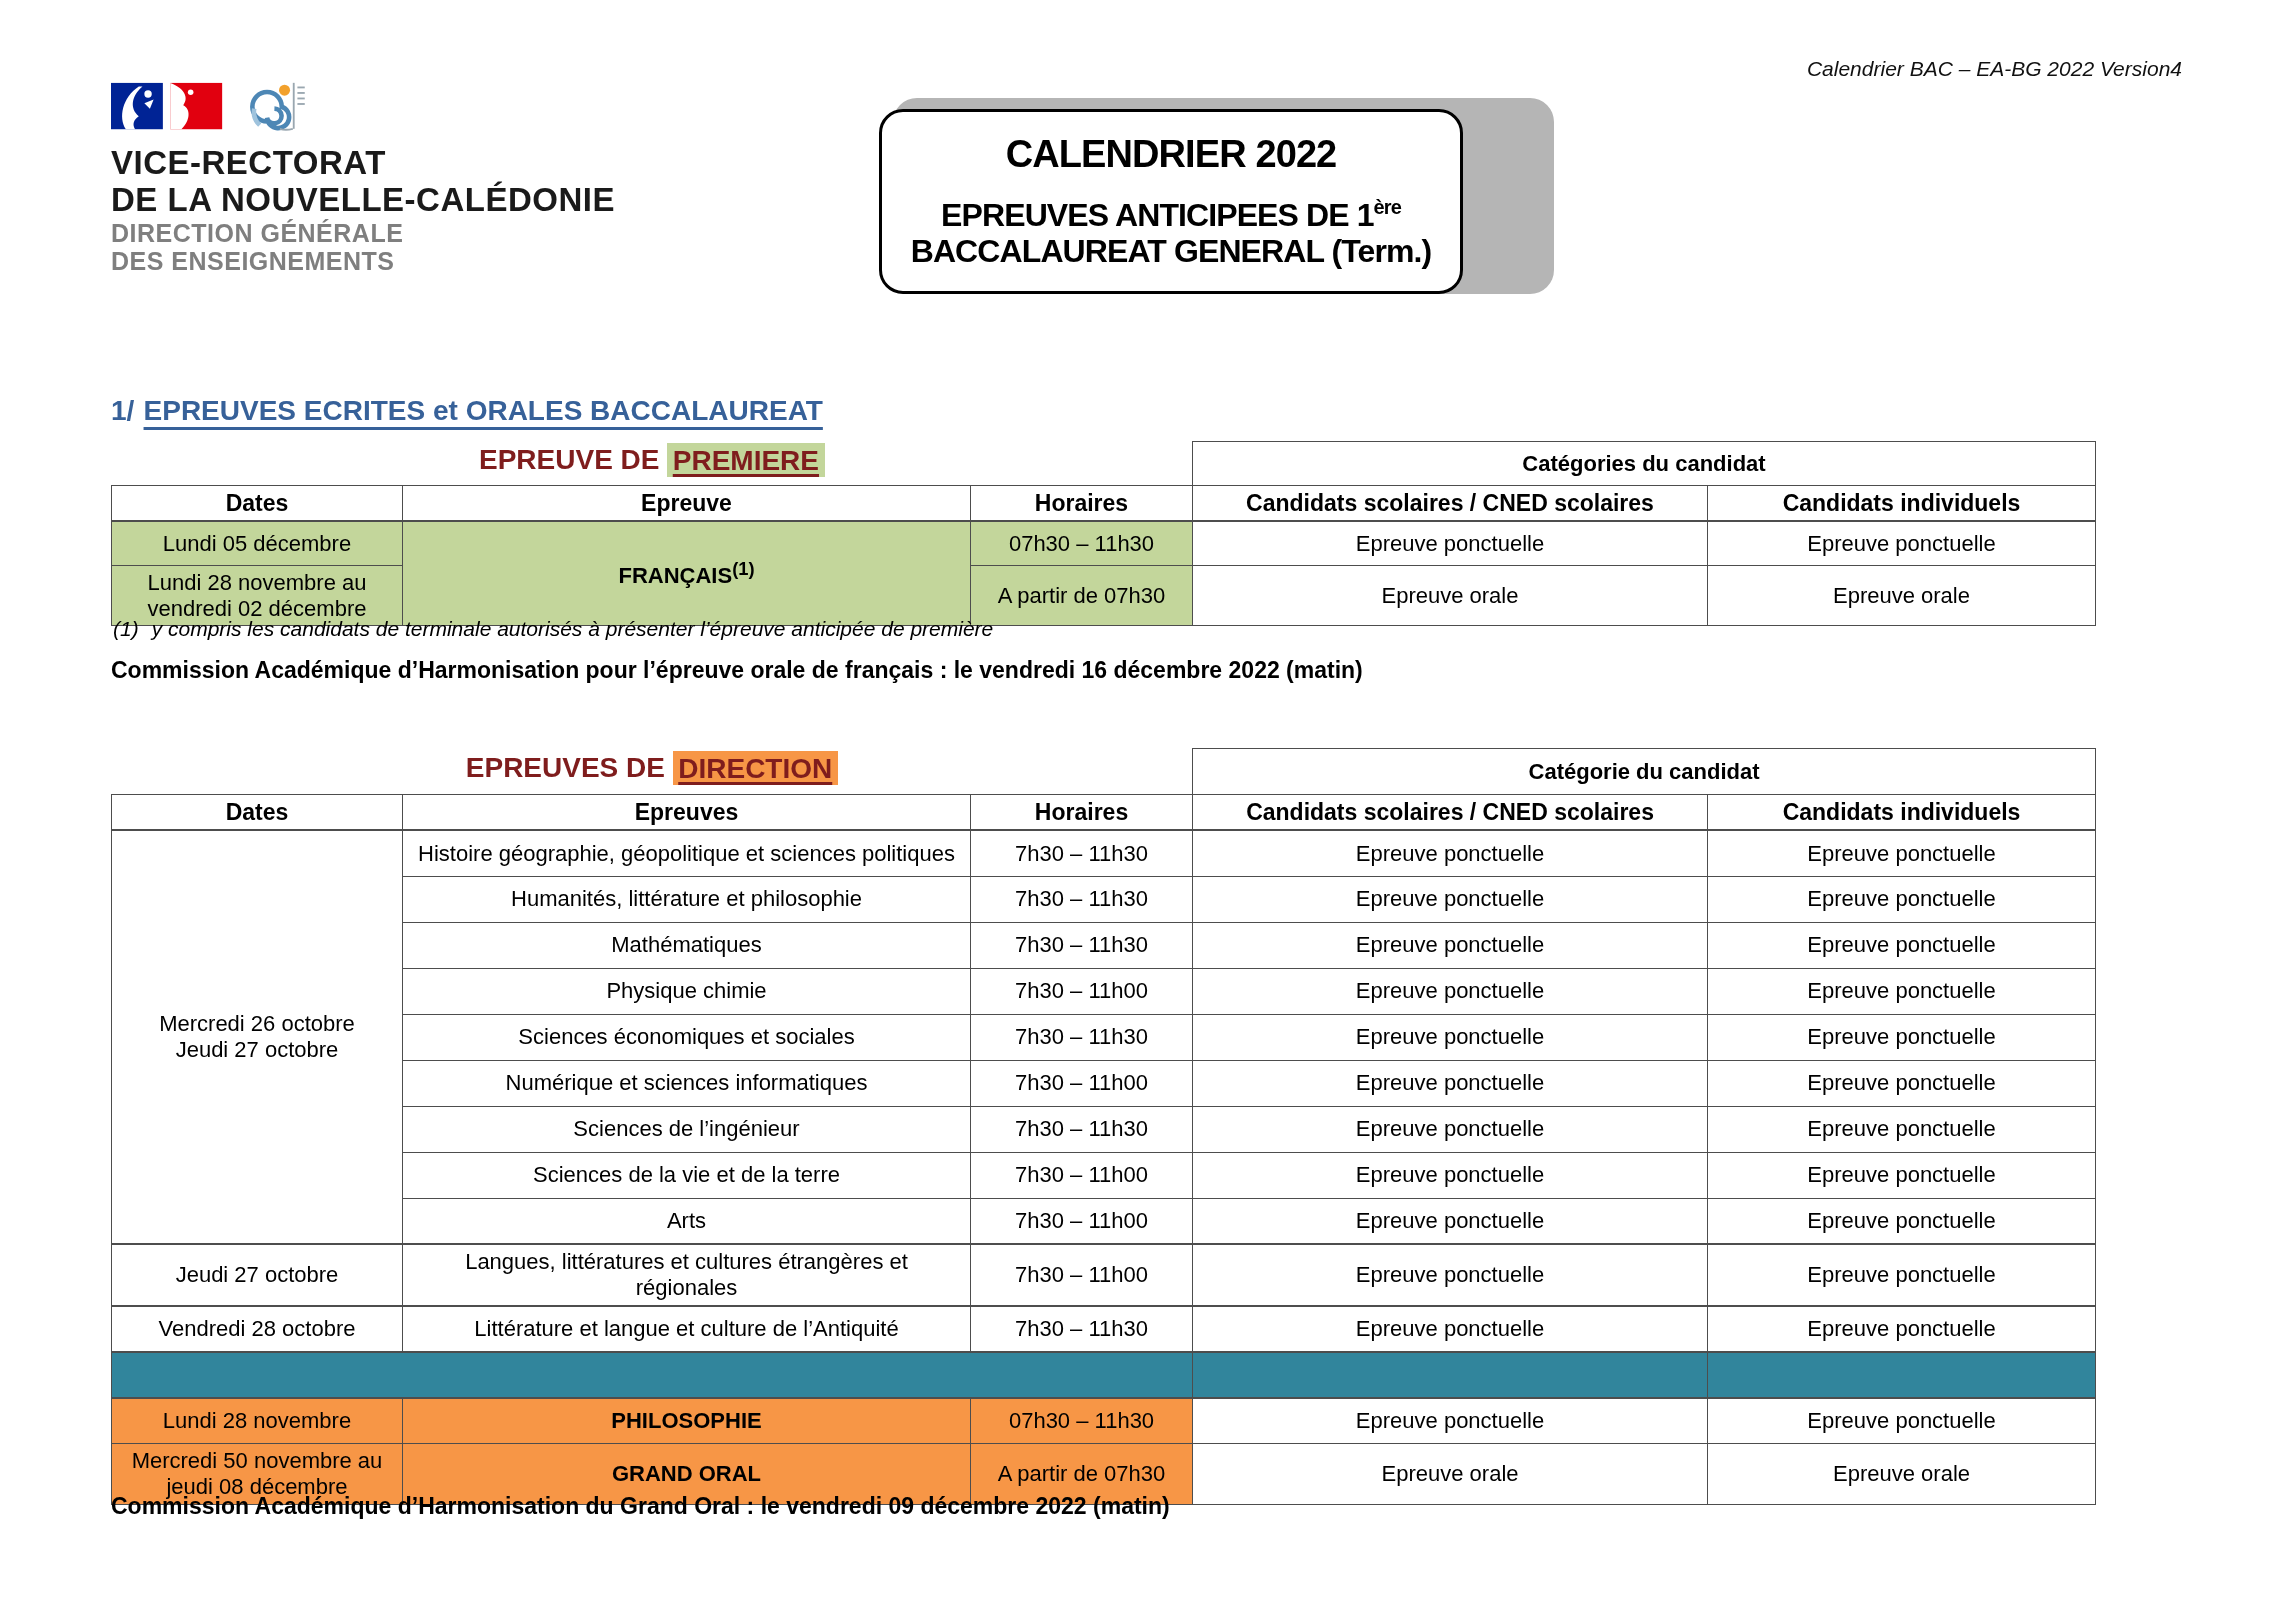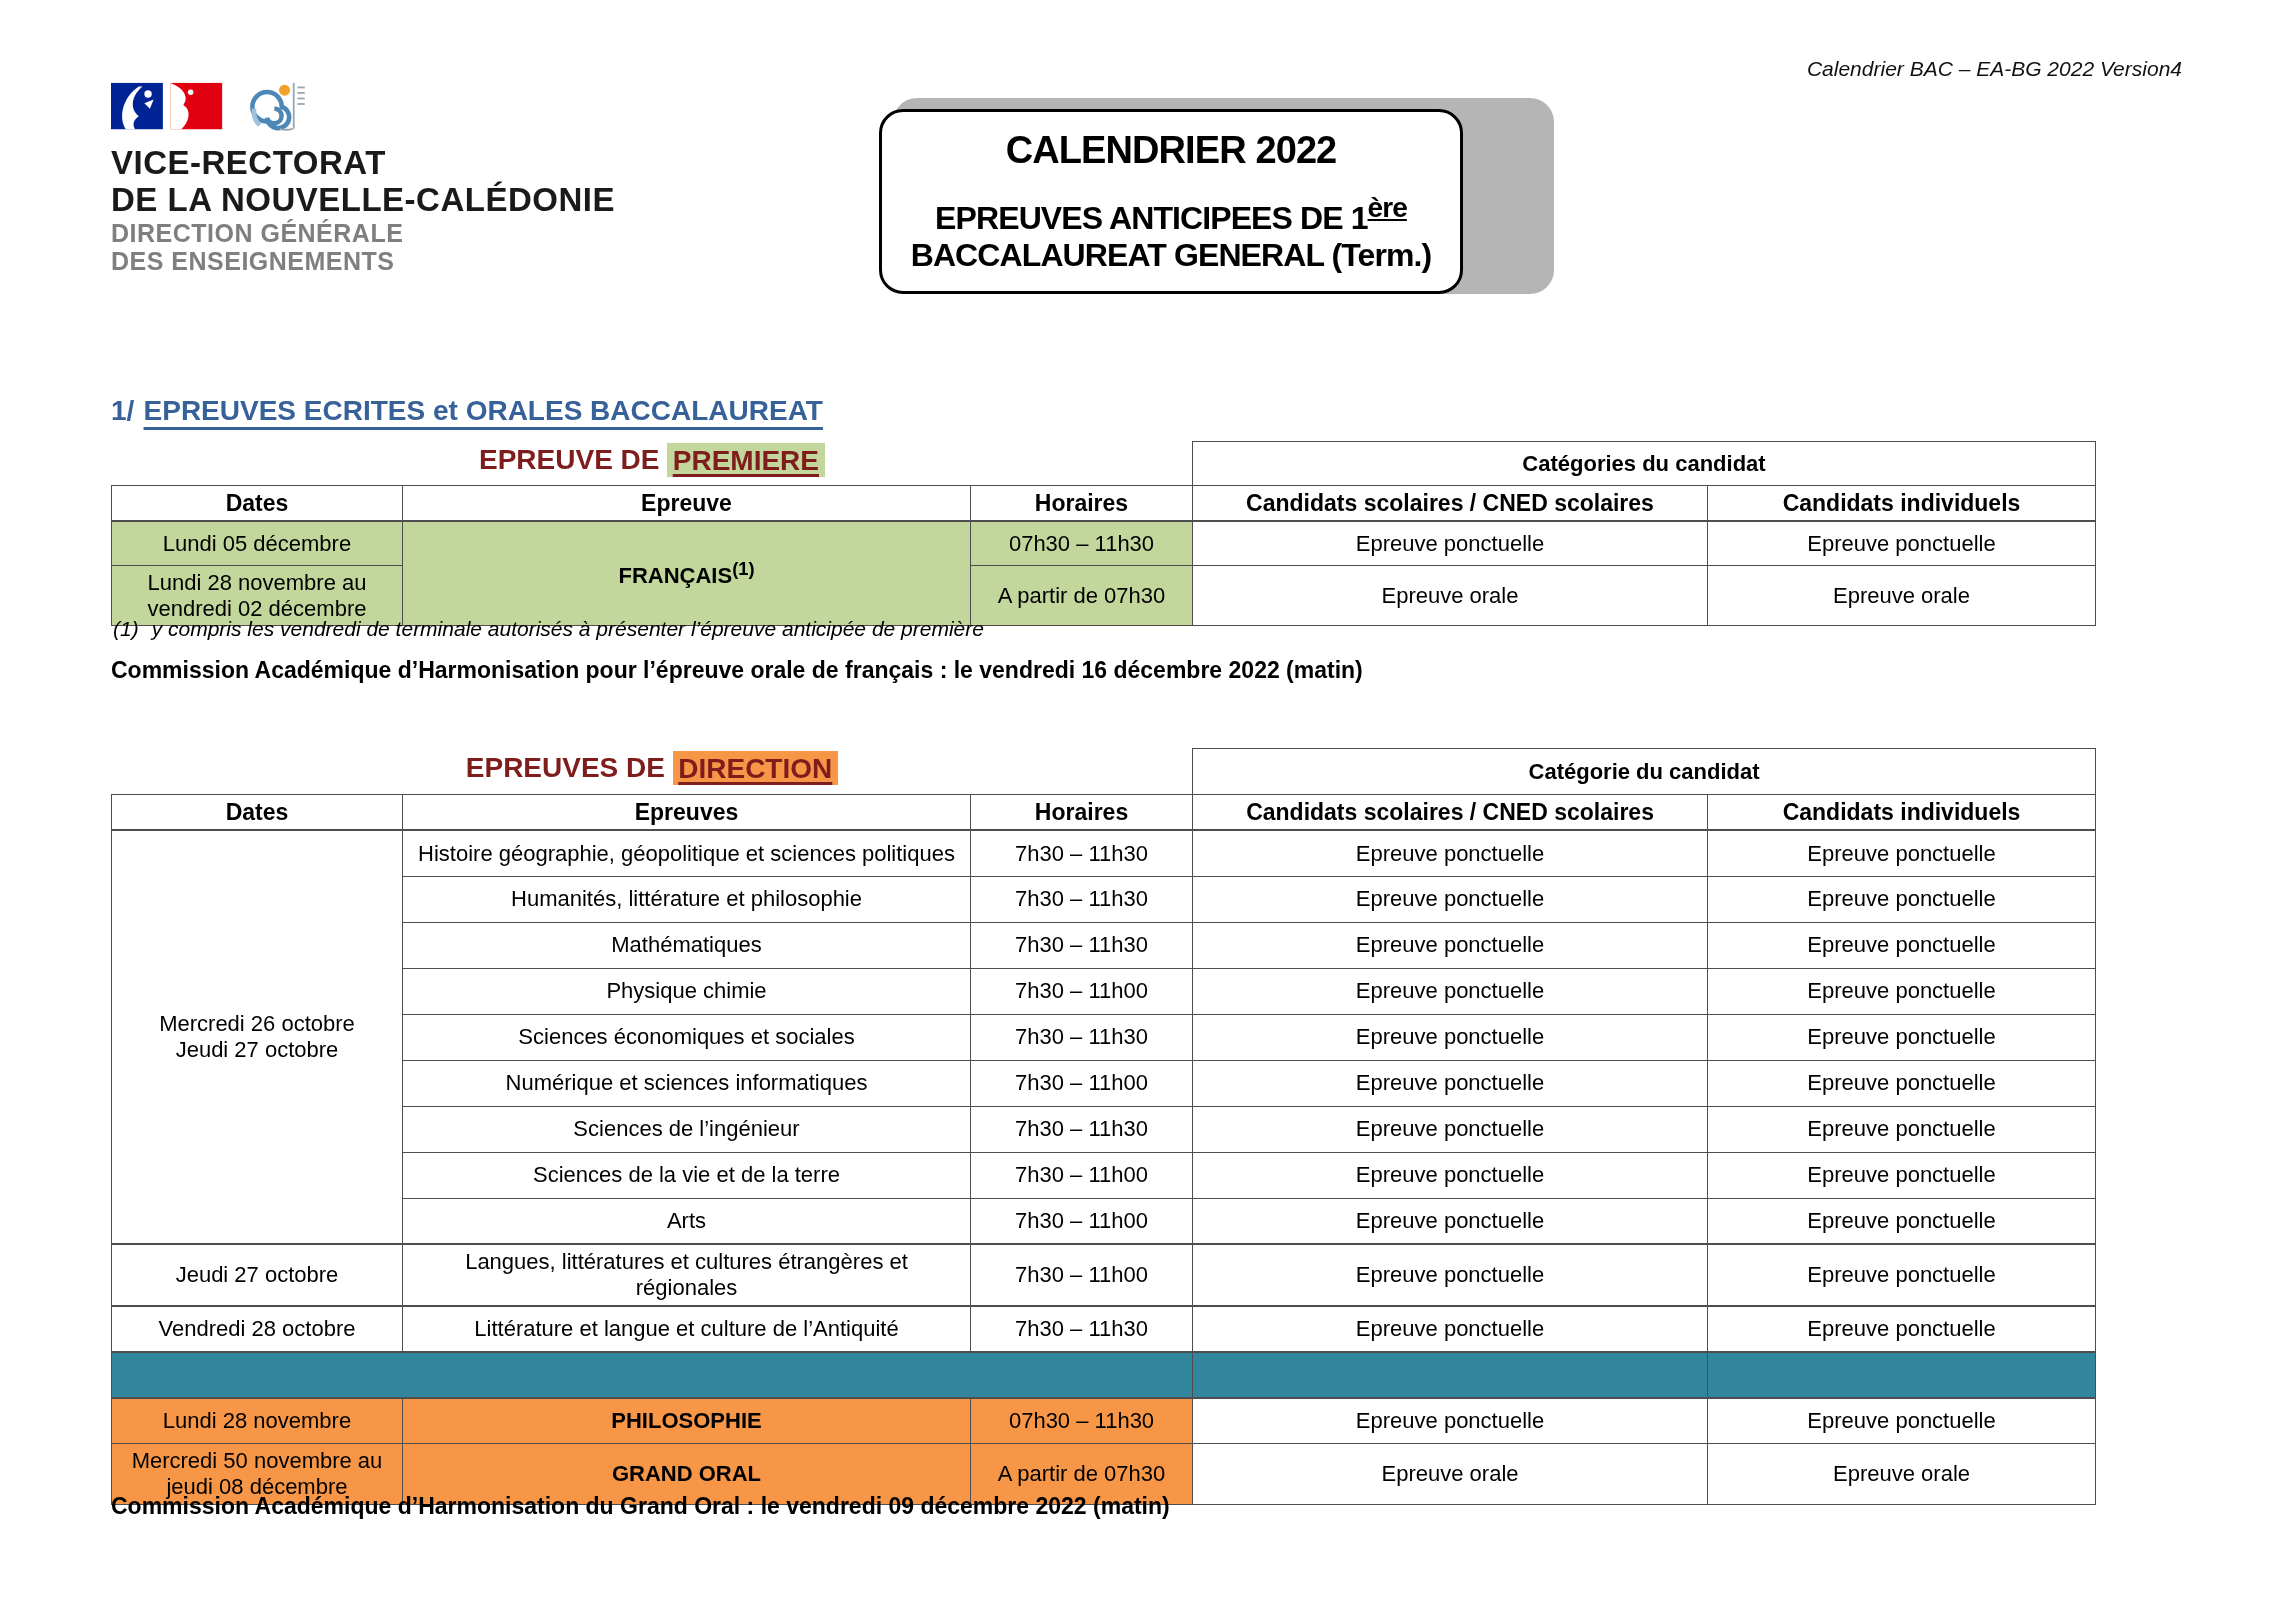--- a/index.html
+++ b/index.html
@@ -16,21 +16,21 @@
   .version-label { position: absolute; top: 57px; right: 109px; font-size: 21px; font-style: italic; color: #111; }
 
   .title-box { position: absolute; left: 879px; top: 109px; width: 584px; height: 185px;
                background: #fff; border: 3.7px solid #000; border-radius: 24px;
                display: flex; flex-direction: column; justify-content: center; align-items: center;
                text-align: center; z-index: 2; }
   .title-shadow { position: absolute; left: 893px; top: 98px; width: 661px; height: 196px;
                   background: #b5b5b5; border-radius: 24px; z-index: 1; }
   .title-line1 { font-size: 38px; font-weight: bold; letter-spacing: -0.9px; margin-bottom: 20px; }
   .title-line2, .title-line3 { font-size: 32px; font-weight: bold; letter-spacing: -0.9px; line-height: 1.15; }
-  .title-line2 sup { font-size: 28px; text-decoration: underline; }
+  .title-line2 sup { font-size: 20px; }
 
   
   .section-heading { position: absolute; left: 111px; top: 395px; font-size: 28px; font-weight: bold; color: #376199; }
   .section-heading .sec-title { text-decoration: underline; text-decoration-thickness: 2.8px; text-underline-offset: 6.5px; margin-left: 9.2px; }
 
   
   .tbl { border-collapse: collapse; table-layout: fixed; }
   .tbl td, .tbl th { border: 1.8px solid #4d4d4d; font-size: 22px; text-align: center; vertical-align: middle; padding: 3.7px 9.2px; }
   .tbl .heading-cell { border: none; background: #fff; padding: 1.8px 0 7.4px 0; }
   .tbl-heading { font-size: 28px; font-weight: bold; color: #7f1d1d; }
@@ -139,21 +139,21 @@
       <td class="green pre">Lundi 28 novembre au
 vendredi 02 décembre</td>
       <td class="green">A partir de 07h30</td>
       <td>Epreuve orale</td>
       <td>Epreuve orale</td>
     </tr>
   </tbody>
     </table>
 
   <div class="footnote">
-    <span>(1)</span><span class="fn-text">y compris les vendredi de terminale autorisés à présenter l’épreuve anticipée de première</span>
+    <span>(1)</span><span class="fn-text">y compris les candidats de terminale autorisés à présenter l’épreuve anticipée de première</span>
   </div>
   <div class="commission1">Commission Académique d’Harmonisation pour l’épreuve orale de français : le vendredi 16 décembre 2022 (matin)</div>
 
   <table class="tbl t2">
     <colgroup>
         <col style="width:291px">
         <col style="width:568px">
         <col style="width:222px">
         <col style="width:515px">
         <col style="width:388px">

